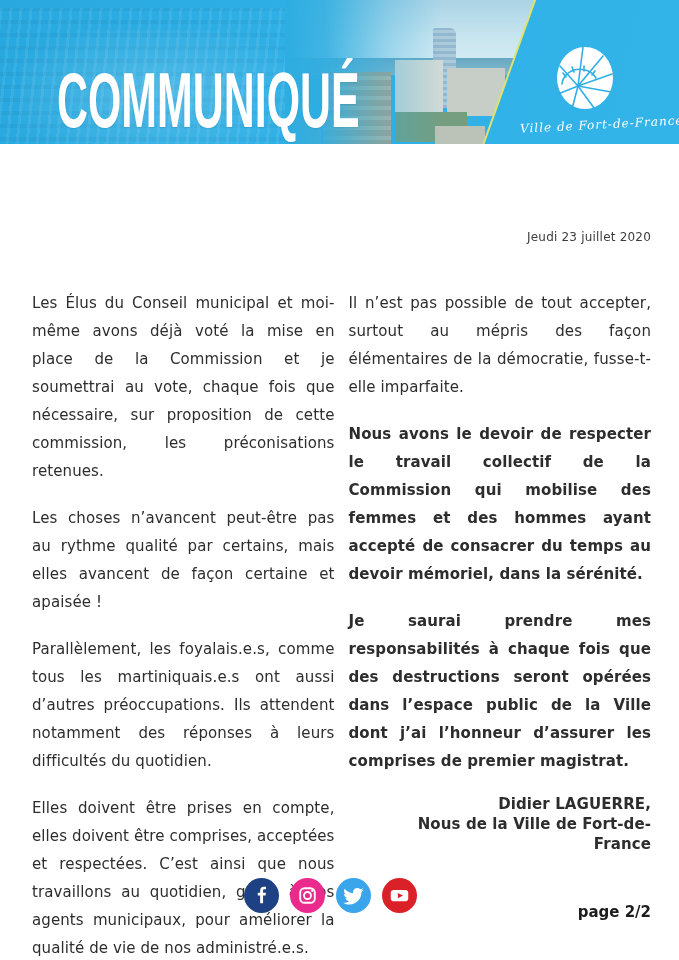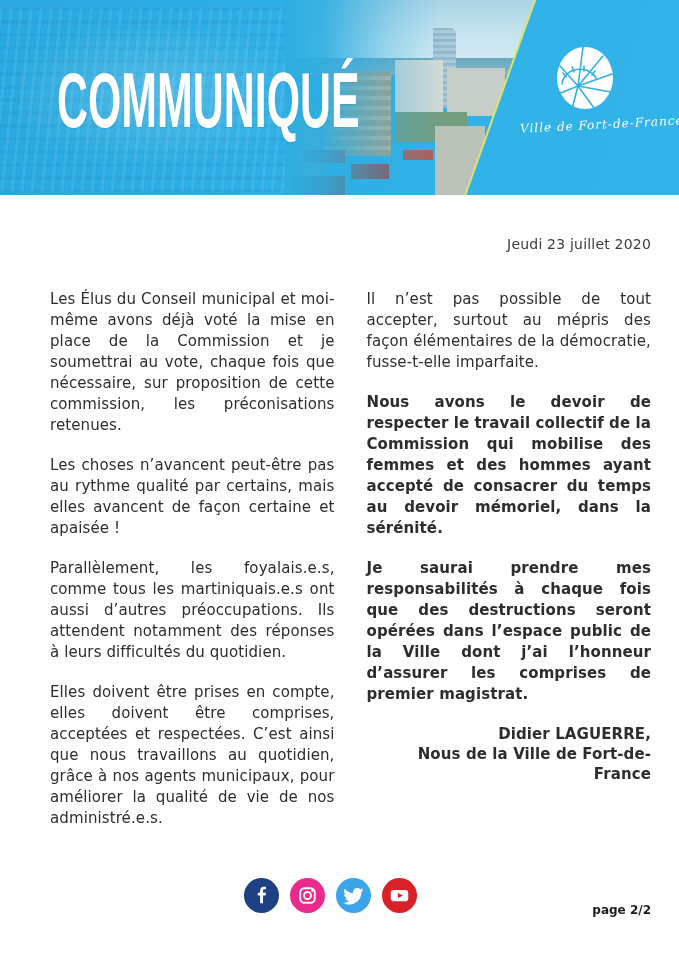--- a/index.html
+++ b/index.html
@@ -12,21 +12,21 @@
     height: 960px;
     margin: 0 auto;
     background: #ffffff;
     overflow: hidden;
   }
 
   
   .banner {
     position: absolute;
     top: 0; left: 0;
-    width: 679px; height: 195px;
+    width: 679px; height: 144px;
     background: linear-gradient(105deg, #28a8de 0%, #2fb0e6 45%, #33b4e9 100%);
     overflow: hidden;
   }
   
   .banner-texture {
     position: absolute;
     left: -10px; top: 8px;
     width: 330px; height: 185px;
     background:
       repeating-linear-gradient(90deg, rgba(255,255,255,0.09) 0 3px, rgba(255,255,255,0) 3px 10px),
@@ -107,38 +107,38 @@
     font-style: italic;
     font-size: 12px;
     letter-spacing: 1px;
     transform: rotate(-3deg);
     white-space: nowrap;
   }
 
   
   .date-line {
     position: absolute;
-    top: 236px; right: 28px;
-    font-size: 14px;
+    top: 230px; right: 28px;
+    font-size: 12px;
     color: #3c3c3c;
     letter-spacing: .2px;
   }
 
   
   .columns {
     position: absolute;
     top: 289px; left: 32px; right: 28px;
     display: flex;
     gap: 14px;
   }
   .col { flex: 1 1 0; }
   .col p {
-    margin: 0 0 19px 18px;
+    margin: 0 0 19px 0;
     font-size: 15px;
-    line-height: 21px;
+    line-height: 28px;
     text-align: justify;
     color: #2d2d2d;
     letter-spacing: .1px;
   }
   .col p.bold { font-weight: 700; }
   .sig-block { padding-left: 44px; margin-top: 4px; }
   .sig-block p { margin: 0; text-align: right; line-height: 20px; }
 
   
   .social-row {
@@ -157,21 +157,21 @@
   }
   .social-facebook  { background: #1e4184; }
   .social-instagram { background: #ea2b8d; }
   .social-twitter   { background: #3aa5ea; }
   .social-youtube   { background: #da2128; }
 
   .page-num {
     position: absolute;
     top: 903px; right: 28px;
     font-weight: 700;
-    font-size: 12px;
+    font-size: 15px;
     color: #1d1d1d;
   }
 </style>
 </head>
 <body>
 
 <div class="page">
 
   <header class="banner">
     <div class="banner-texture"></div>

